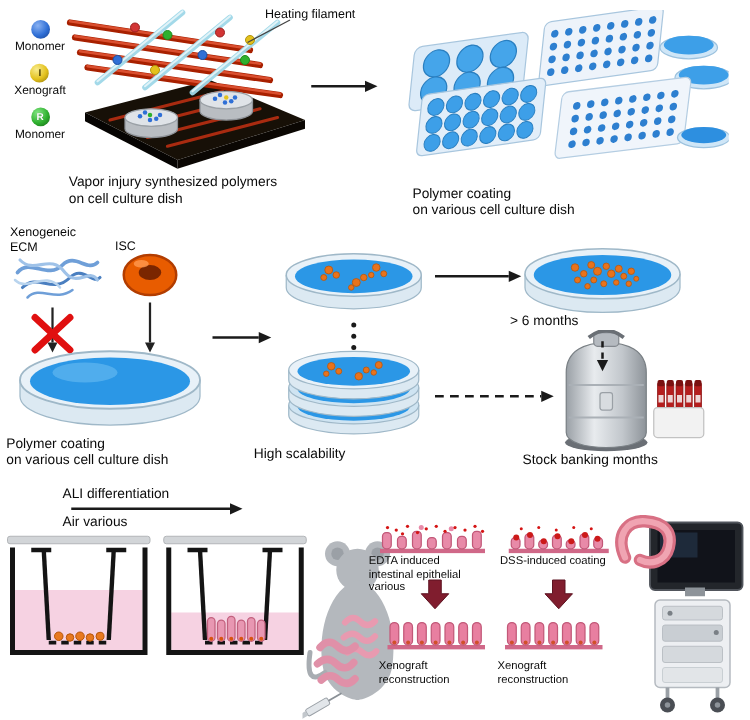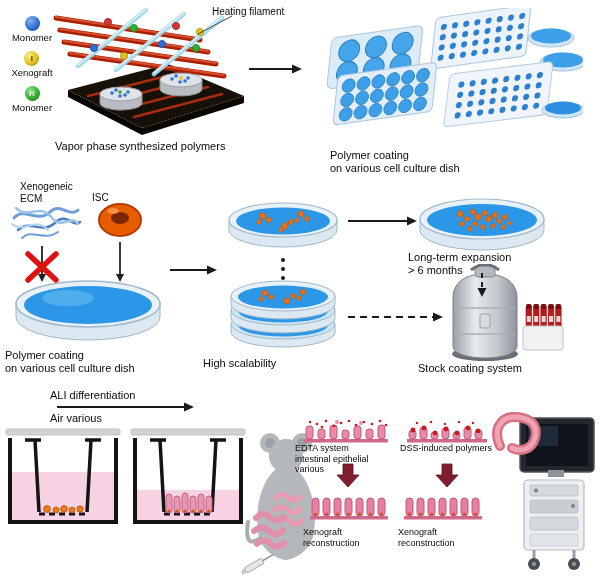--- a/index.html
+++ b/index.html
@@ -120,21 +120,22 @@
   </div>
   <div class="legend-item">
     <span class="sphere sphere-green">
         <span>R</span>
       </span>
     <span class="legend-label">Monomer</span>
   </div>
 </div>
 
 <div class="lbl f11" style="left:55px;top:140px;width:195px">
-  <span>Vapor phase synthesized polymers</span>
+  <span>Vapor injury synthesized polymers</span>
+    <span>on cell culture dish</span>
 </div>
 
 <div class="ill" style="left:318px;top:8px;width:265px;height:135px">
 <svg viewBox="0 0 265 135">
   <defs>
     <g id="dr8" fill="#2d7fd0">
       <circle cx="9" cy="0" r="3"></circle>
           <circle cx="20.3" cy="0" r="3"></circle>
           <circle cx="31.6" cy="0" r="3"></circle>
           <circle cx="42.9" cy="0" r="3"></circle>
@@ -227,21 +228,21 @@
   </g>
   <g>
     <path d="M8,126 v13 a72,23 0 0 0 144,0 v-13" fill="#dce9f2" stroke="#9fb8c8" stroke-width="1"></path>
     <ellipse cx="80" cy="126" rx="72" ry="23" fill="#e8f1f8" stroke="#9fb8c8" stroke-width="1.5"></ellipse>
     <ellipse cx="80" cy="127" rx="64" ry="19" fill="#2b97e6"></ellipse>
     <ellipse cx="60" cy="120" rx="26" ry="8" fill="#6fc0f2" opacity="0.55"></ellipse>
   </g>
 </svg>
 </div>
 
-<div class="lbl f10" style="left:20px;top:181px;width:64px">
+<div class="lbl f10" style="left:8px;top:181px;width:64px">
   <span>Xenogeneic</span>
     <span>ECM</span>
 </div>
 <div class="lbl f10" style="left:92px;top:192px;width:44px">
     <span>ISC</span>
   </div>
 <div class="lbl f11" style="left:5px;top:349px;width:165px">
   <span>Polymer coating</span>
     <span>on various cell culture dish</span>
 </div>
@@ -318,21 +319,20 @@
       <circle cx="90" cy="31" r="2.6"></circle>
           <circle cx="55" cy="43" r="2.2"></circle>
           <circle cx="88" cy="41" r="2.2"></circle>
           <circle cx="94" cy="37" r="2"></circle>
     </g>
   </g>
 </svg>
 </div>
 
 <div class="lbl f11" style="left:408px;top:251px;width:148px">
-  <span>Long-term expansion</span>
     <span>&gt; 6 months</span>
 </div>
 
 <div class="ill" style="left:435px;top:264px;width:130px;height:100px">
 <svg viewBox="0 0 130 100">
   <defs>
     <linearGradient id="tg" x1="0" y1="0" x2="1" y2="0">
       <stop offset="0" stop-color="#9aa0a6"></stop>
           <stop offset="0.35" stop-color="#e8ebee"></stop>
       <stop offset="0.7" stop-color="#c2c7cc"></stop>
@@ -369,21 +369,21 @@
       <rect x="106.6" y="52" width="4" height="6"></rect>
           <rect x="114" y="52" width="4" height="6"></rect>
       <rect x="121.4" y="52" width="4" height="6"></rect>
     </g>
     <rect x="88" y="62" width="40" height="24" rx="3" fill="#f2f2f2" stroke="#c2c2c2"></rect>
   </g>
 </svg>
 </div>
 
 <div class="lbl f11" style="left:418px;top:362px;width:148px">
-    <span>Stock coating system</span>
+    <span>Stock banking months</span>
   </div>
 
 <div class="lbl f11" style="left:50px;top:389px;width:150px">
     <span>ALI differentiation</span>
   </div>
 <div class="lbl f11" style="left:50px;top:412px;width:150px">
     <span>Air various</span>
   </div>
 
 <div class="ill" style="left:3px;top:424px;width:245px;height:125px">
@@ -565,25 +565,25 @@
       <circle cx="38.5" cy="20" r="1.6"></circle>
           <circle cx="49.5" cy="20" r="1.6"></circle>
           <circle cx="60.5" cy="20" r="1.6"></circle>
           <circle cx="71.5" cy="20" r="1.6"></circle>
     </g>
   </g>
 </svg>
 </div>
 
 <div class="lbl f9" style="left:295px;top:443px;width:102px">
-  <span>EDTA system</span>
+  <span>EDTA induced</span>
     <span>intestinal epithelial various</span>
 </div>
 <div class="lbl f9" style="left:400px;top:443px;width:100px">
-    <span>DSS-induced polymers</span>
+    <span>DSS-induced coating</span>
   </div>
 <div class="lbl f9" style="left:303px;top:527px;width:85px">
   <span>Xenograft</span>
     <span>reconstruction</span>
 </div>
 <div class="lbl f9" style="left:398px;top:527px;width:85px">
   <span>Xenograft</span>
     <span>reconstruction</span>
 </div>
 

